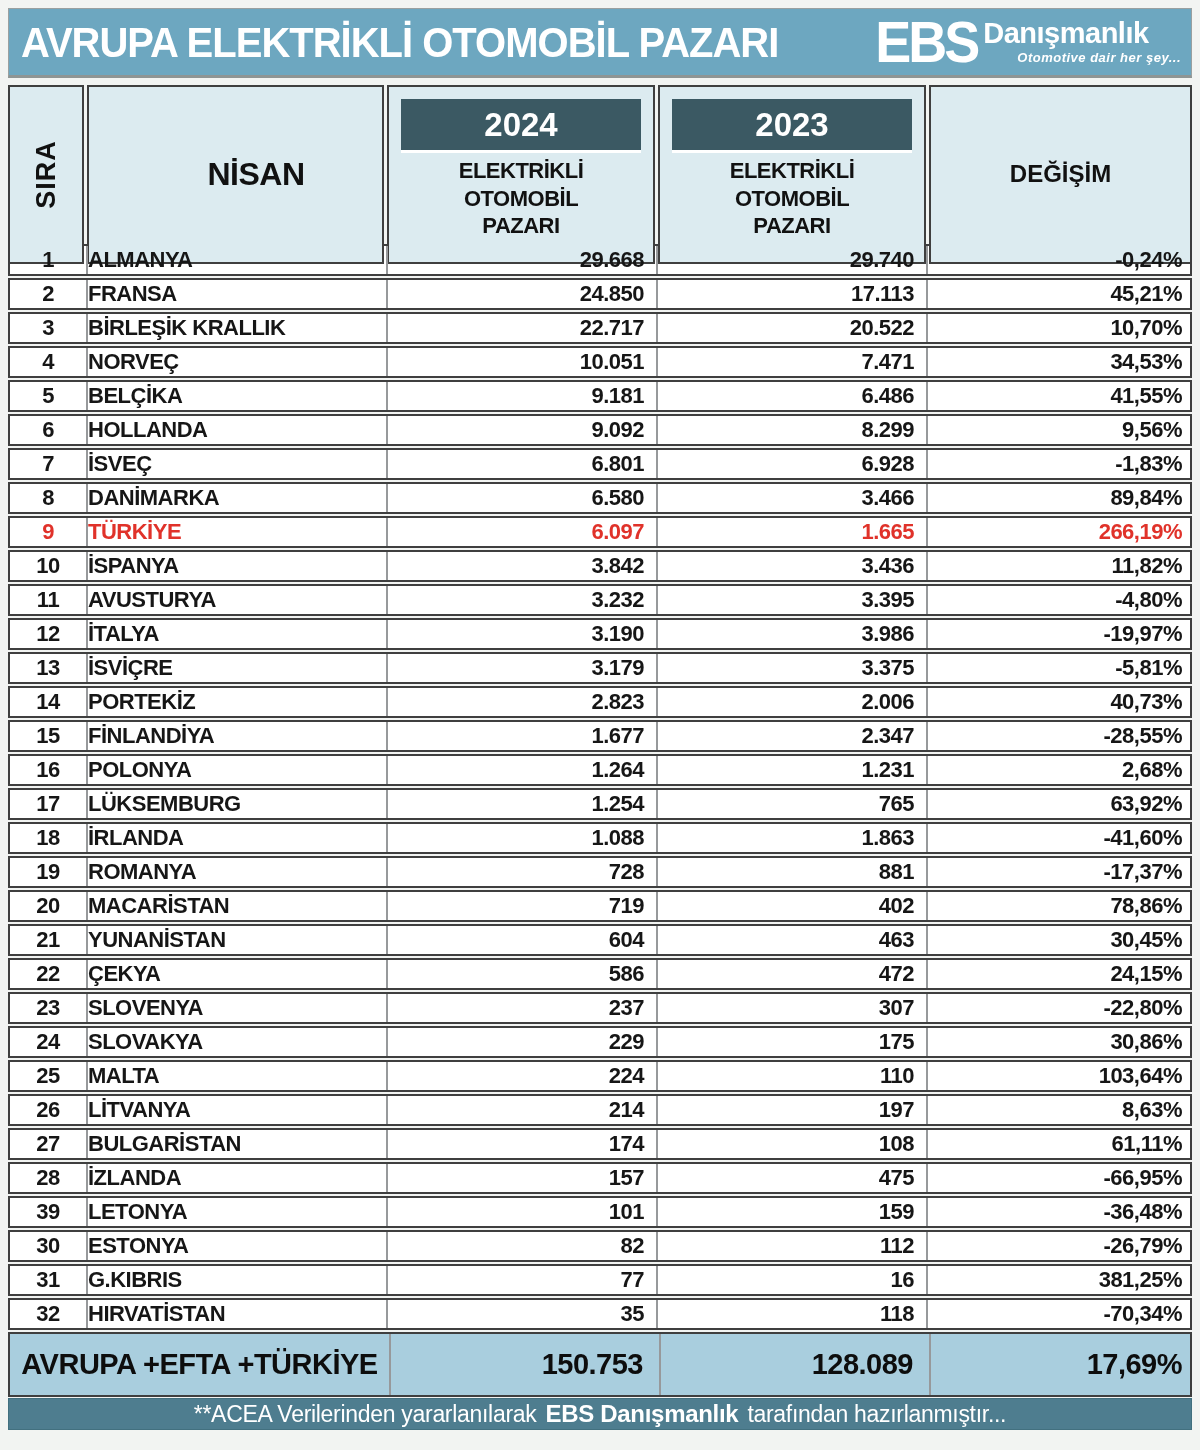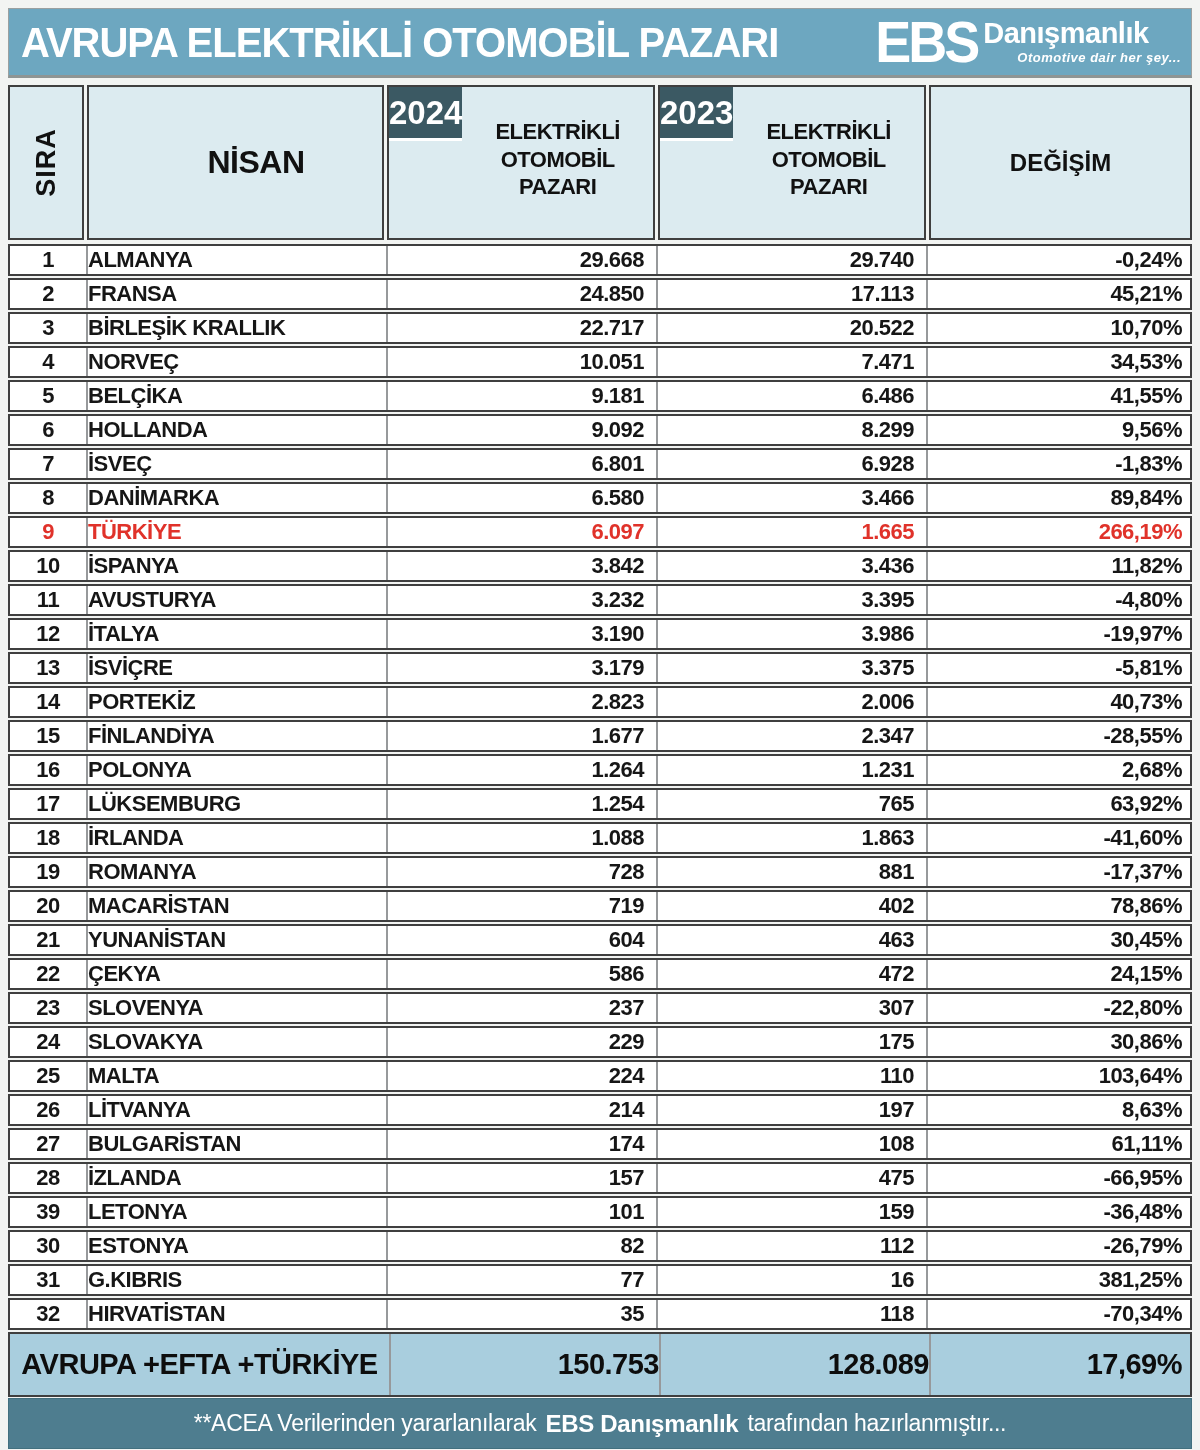--- a/index.html
+++ b/index.html
@@ -82,21 +82,21 @@
     justify-content:center;
     color:#111;
   }
   .th-sira .vert{
     transform:rotate(-90deg);
     font-size:27px;
     font-weight:bold;
     letter-spacing:1px;
   }
   .th-month{font-size:32px;font-weight:bold;letter-spacing:-0.5px;padding-left:41px;}
-  .th-year{flex-direction:row;padding:0;align-items:stretch;}
+  .th-year{flex-direction:column;padding:12px;align-items:stretch;}
   .year-band{
     height:54px;
     background:var(--year-band-teal);
     color:#fff;
     display:flex;align-items:center;justify-content:center;
     font-size:33px;font-weight:bold;
     border-bottom:3px solid #fff;
   }
   .year-label{
     flex:1;
@@ -145,26 +145,26 @@
   }
   .t{
     display:flex;align-items:center;
     border-right:2px solid var(--divider);
     font-size:29px;font-weight:bold;
     letter-spacing:-0.5px;
     color:#0d0d0d;
   }
   .t:last-child{border-right:none;}
   .t.label{justify-content:center;}
-  .t.num{justify-content:flex-end;padding-right:0;}
+  .t.num{justify-content:flex-end;padding-right:16px;}
   .t.pct{justify-content:flex-end;padding-right:8px;}
   
   .footer{
     margin-top:1px;
-    height:51px;
+    height:32px;
     background:var(--footer-teal);
     border:1px solid #42707f;
     color:#fff;
     display:flex;
     align-items:center;
     justify-content:center;
     gap:9px;
     font-size:23px;
     letter-spacing:-0.3px;
     text-align:center;

